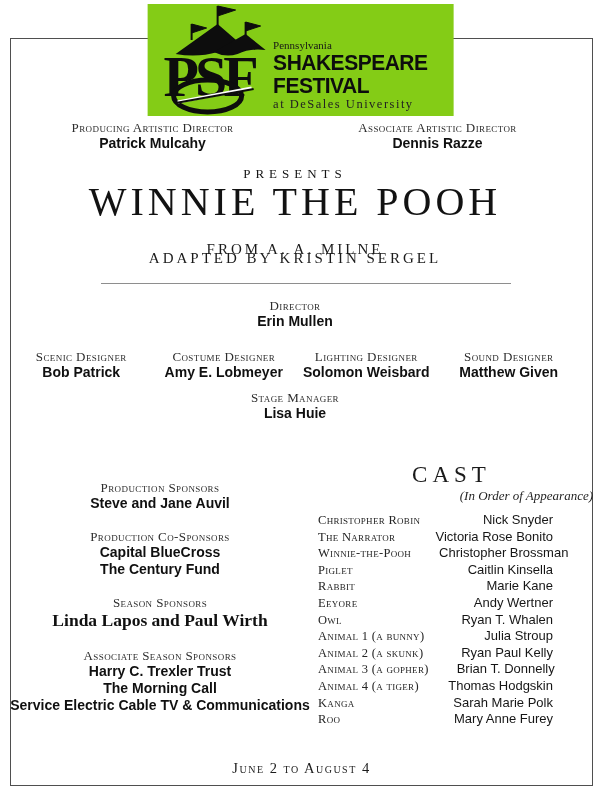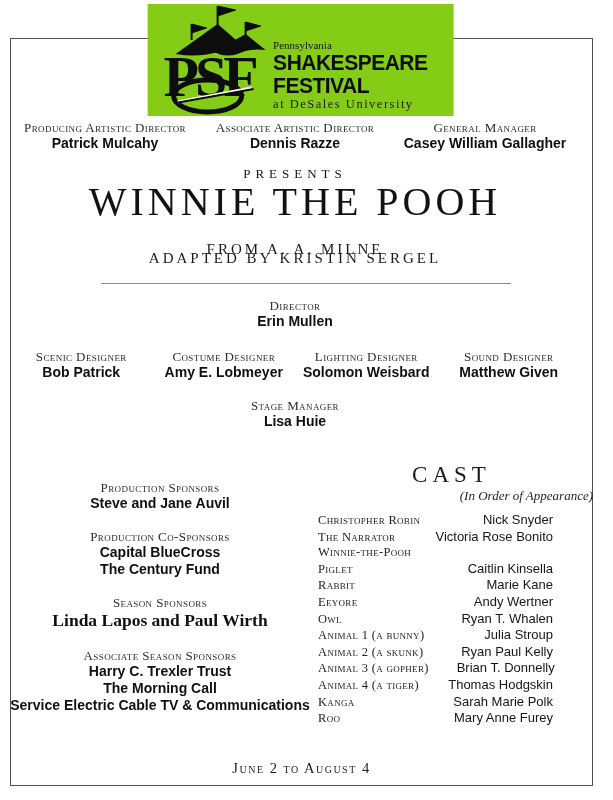--- a/index.html
+++ b/index.html
@@ -42,21 +42,21 @@
   .cols>div{flex:1;text-align:center;}
   .staff-row{top:120px;}
   
   .presents{top:166px;font-size:13px;letter-spacing:5px;color:#141414;}
   .show-title{top:179px;font-size:40px;letter-spacing:4px;color:#121212;line-height:46px;}
   .show-from{top:241px;font-size:15px;letter-spacing:3px;}
   .show-adapted{top:250px;font-size:15px;letter-spacing:3px;}
   .divider{position:absolute;top:283px;left:101px;width:410px;height:1px;background:#8e8e8e;}
   .director-block{top:298px;}
   .designers-row{top:349px;}
-  .sm-block{top:398px;}
+  .sm-block{top:390px;}
   
   .main-cols{position:absolute;top:445px;left:10px;width:583px;display:flex;margin-top:11px;}
   .sponsor-col{width:300px;text-align:center;padding-top:24px;}
   .sponsor-group{margin-bottom:17px;}
   .sponsor-name{
     font-family:"Liberation Sans", sans-serif;font-weight:bold;
     font-size:14px;color:#101010;line-height:17px;
   }
   .sponsor-name-large{font-size:17.5px;line-height:21px;font-family:Liberation Serif, serif;}
   .cast-col{width:283px;padding-right:0;}
@@ -119,24 +119,20 @@
 
 <div class="row-abs cols staff-row">
   <div>
     <div class="sc-title">Producing Artistic Director</div>
     <div class="bold-name">Patrick Mulcahy</div>
   </div>
   <div>
     <div class="sc-title">Associate Artistic Director</div>
     <div class="bold-name">Dennis Razze</div>
   </div>
-  <div>
-    <div class="sc-title">General Manager</div>
-    <div class="bold-name">Casey William Gallagher</div>
-  </div>
 </div>
 
 <div class="row-abs presents">PRESENTS</div>
 <div class="row-abs show-title">WINNIE THE POOH</div>
 <div class="row-abs show-from">FROM A. A. MILNE</div>
 <div class="row-abs show-adapted">ADAPTED BY KRISTIN SERGEL</div>
 <div class="divider"></div>
 
 <div class="row-abs director-block">
   <div class="sc-title">Director</div>
@@ -198,20 +194,21 @@
       <div class="cast-row">
         <span class="cast-role">Christopher Robin</span>
         <span class="cast-actor">Nick Snyder</span>
       </div>
       <div class="cast-row">
         <span class="cast-role">The Narrator</span>
         <span class="cast-actor">Victoria Rose Bonito</span>
       </div>
       <div class="cast-row">
         <span class="cast-role">Winnie-the-Pooh</span>
+        <span class="cast-actor">Christopher Brossman</span>
       </div>
       <div class="cast-row">
         <span class="cast-role">Piglet</span>
         <span class="cast-actor">Caitlin Kinsella</span>
       </div>
       <div class="cast-row">
         <span class="cast-role">Rabbit</span>
         <span class="cast-actor">Marie Kane</span>
       </div>
       <div class="cast-row">

